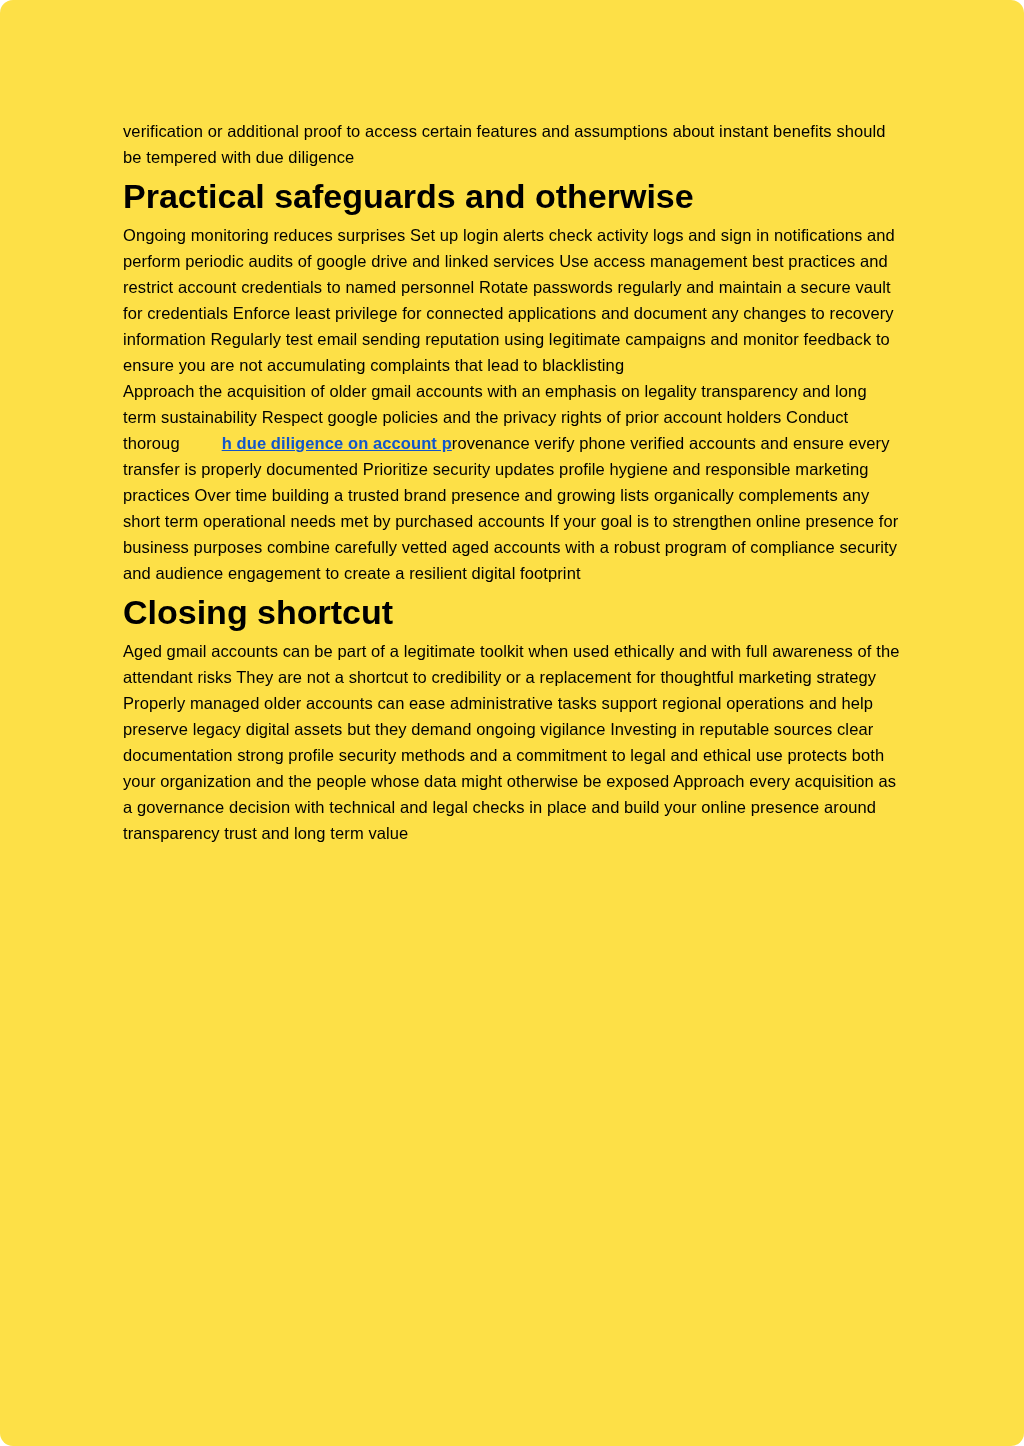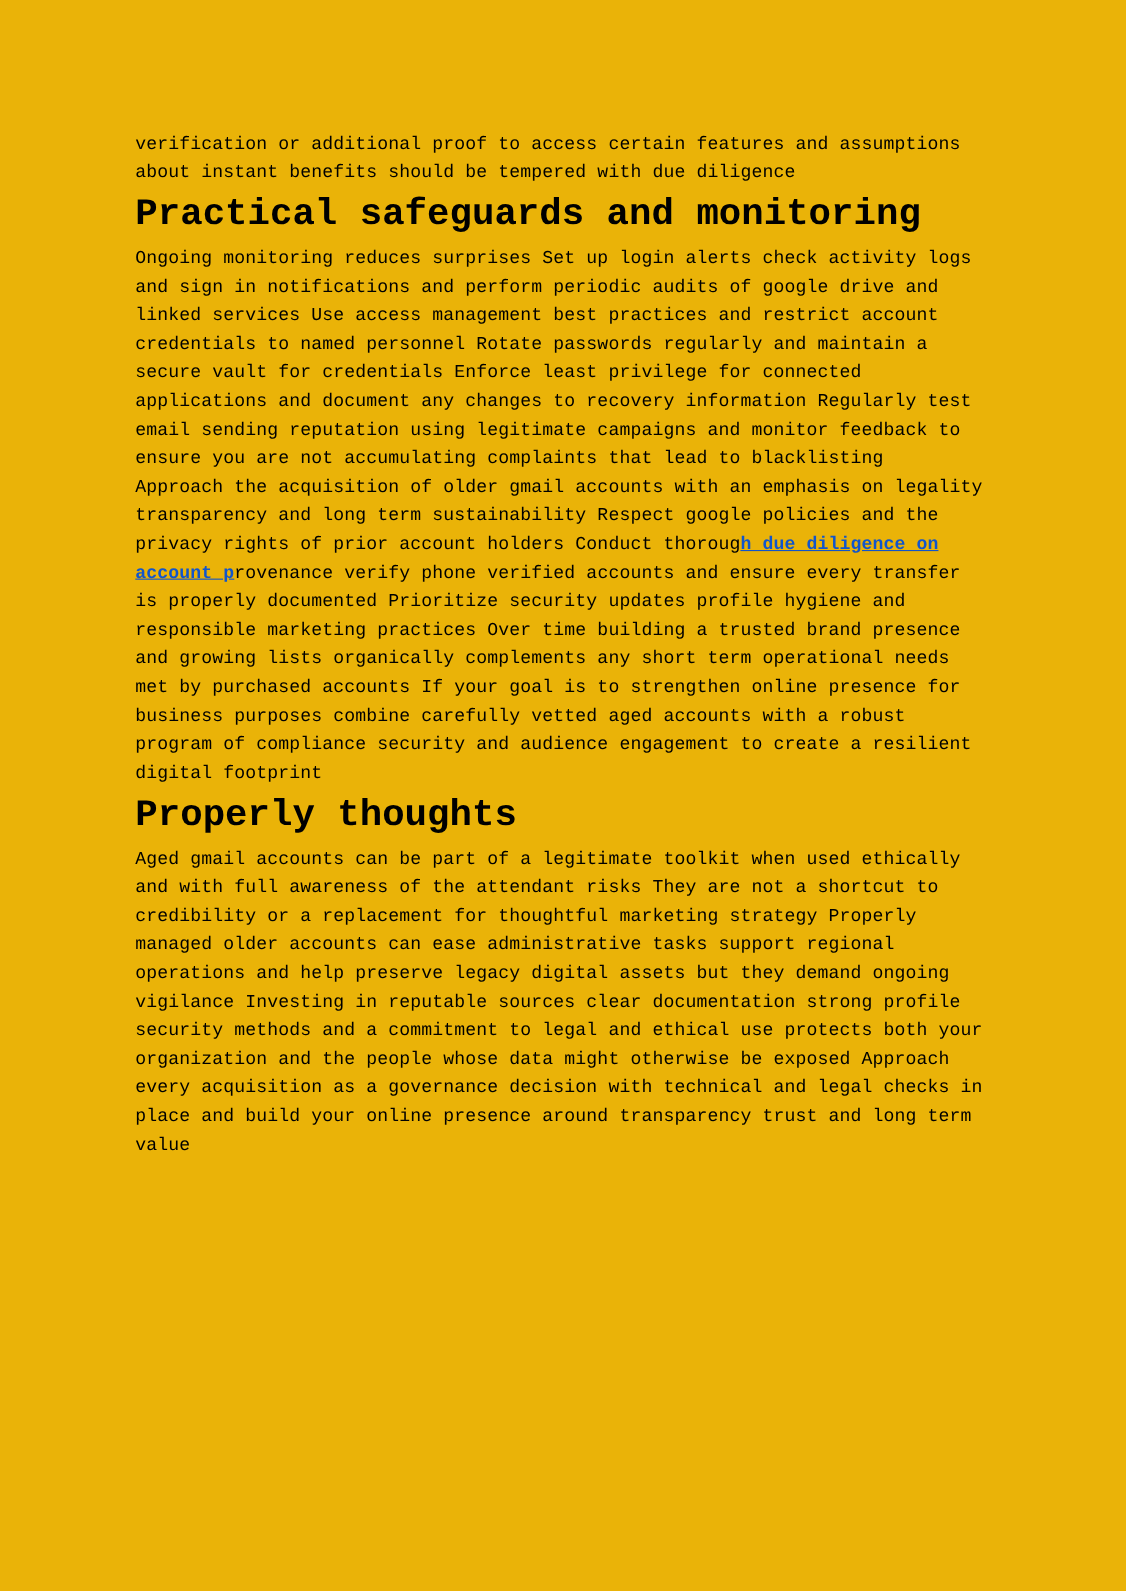--- a/index.html
+++ b/index.html
@@ -5,25 +5,26 @@
   html, body {
     margin: 0;
     padding: 0;
     background: #ffffff;
   }
   .page {
     position: relative;
     width: 1024px;
     height: 1446px;
     box-sizing: border-box;
-    background: #eab308;
+    background: #fde047;
     padding: 118px 122px 0 123px;
-    font-family: Liberation Mono, monospace;
+    font-family: Liberation Sans, sans-serif;
     color: #000000;
     overflow: hidden;
+    border-radius: 13px;
   }
   p.body-text {
     font-size: 16.5px;
     line-height: 26px;
     margin: 0;
     font-weight: 400;
     letter-spacing: 0.1px;
   }
   h1.doc-heading {
     font-size: 34px;
@@ -36,33 +37,34 @@
   .mt-p-after-h1 { margin-top: 26px; }
   .mt-h1-final { margin-top: 33px; }
   .mt-p-final { margin-top: 27px; }
   .mt-h1-closing { margin-top: 31px; }
   .mt-p-closing { margin-top: 27px; }
   a.doc-link {
     color: #1155cc;
     font-weight: 700;
     text-decoration: underline;
     cursor: pointer;
+    margin-left: 42px;
   }
 </style>
 </head>
 <body>
 
 <div class="page">
 
   <p class="body-text">verification or additional proof to access certain features and assumptions about instant benefits should be tempered with due diligence</p>
 
-  <h1 class="doc-heading mt-h1-first">Practical safeguards and monitoring</h1>
+  <h1 class="doc-heading mt-h1-first">Practical safeguards and otherwise</h1>
 
   <p class="body-text mt-p-after-h1">Ongoing monitoring reduces surprises Set up login alerts check activity logs and sign in notifications and perform periodic audits of google drive and linked services Use access management best practices and restrict account credentials to named personnel Rotate passwords regularly and maintain a secure vault for credentials Enforce least privilege for connected applications and document any changes to recovery information Regularly test email sending reputation using legitimate campaigns and monitor feedback to ensure you are not accumulating complaints that lead to blacklisting</p>
 
 
   <p class="body-text mt-p-final"><span>Approach the acquisition of older gmail accounts with an emphasis on legality transparency and long term sustainability Respect google policies and the privacy rights of prior account holders Conduct thoroug</span><a class="doc-link" href="#">h due diligence on account p</a><span>rovenance verify phone verified accounts and ensure every transfer is properly documented Prioritize security updates profile hygiene and responsible marketing practices Over time building a trusted brand presence and growing lists organically complements any short term operational needs met by purchased accounts If your goal is to strengthen online presence for business purposes combine carefully vetted aged accounts with a robust program of compliance security and audience engagement to create a resilient digital footprint</span></p>
 
-  <h1 class="doc-heading mt-h1-closing">Properly thoughts</h1>
+  <h1 class="doc-heading mt-h1-closing">Closing shortcut</h1>
 
   <p class="body-text mt-p-closing">Aged gmail accounts can be part of a legitimate toolkit when used ethically and with full awareness of the attendant risks They are not a shortcut to credibility or a replacement for thoughtful marketing strategy Properly managed older accounts can ease administrative tasks support regional operations and help preserve legacy digital assets but they demand ongoing vigilance Investing in reputable sources clear documentation strong profile security methods and a commitment to legal and ethical use protects both your organization and the people whose data might otherwise be exposed Approach every acquisition as a governance decision with technical and legal checks in place and build your online presence around transparency trust and long term value</p>
 
 </div>
 
 </body></html>

